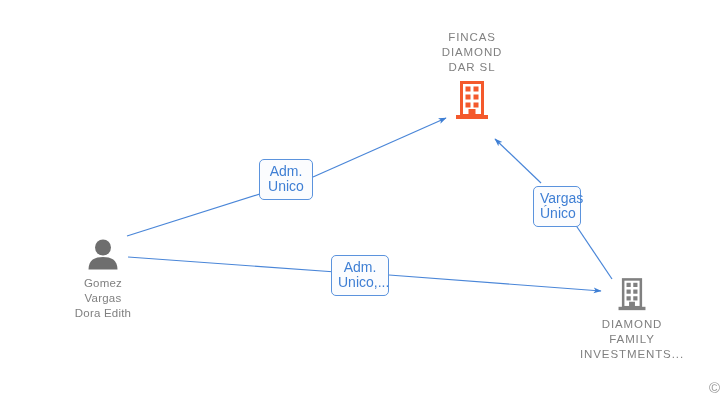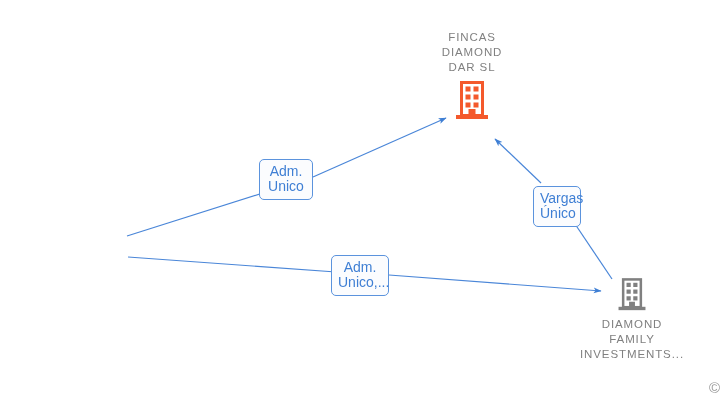--- a/index.html
+++ b/index.html
@@ -174,20 +174,31 @@
         <rect x="12.5" y="13.5" width="5" height="5" fill="#f4592c"></rect>
         <rect x="20.5" y="13.5" width="5" height="5" fill="#f4592c"></rect>
         <rect x="12.5" y="21.5" width="5" height="5" fill="#f4592c"></rect>
         <rect x="20.5" y="21.5" width="5" height="5" fill="#f4592c"></rect>
 
         <rect x="15.5" y="28" width="7" height="6.5" fill="#f4592c"></rect>
       </svg>
     </span>
   </div>
 
+  <div class="node" id="node-person">
+    <span class="node-icon">
+      <svg width="34" height="32" viewBox="0 0 34 32" aria-hidden="true">
+        <circle cx="17" cy="9.5" r="8" fill="#6e6e6e"></circle>
+        <path d="M2.5,31.5 C2.5,21.8 9.0,19.0 17,19.0 C25.0,19.0 31.5,21.8 31.5,31.5 Z" fill="#6e6e6e"></path>
+      </svg>
+    </span>
+    <div class="node-label">Gomez
+Vargas
+Dora Edith</div>
+  </div>
 
   <div class="node" id="node-dfi">
     <span class="node-icon">
       <svg width="32" height="34" viewBox="0 0 38 40" aria-hidden="true">
         <rect x="8.5" y="1.5" width="21" height="33" fill="none" stroke="#808080" stroke-width="3"></rect>
         <rect x="3" y="34" width="32" height="4" fill="#808080"></rect>
         <rect x="12.5" y="5.5" width="5" height="5" fill="#808080"></rect>
         <rect x="20.5" y="5.5" width="5" height="5" fill="#808080"></rect>
         <rect x="12.5" y="13.5" width="5" height="5" fill="#808080"></rect>
         <rect x="20.5" y="13.5" width="5" height="5" fill="#808080"></rect>

